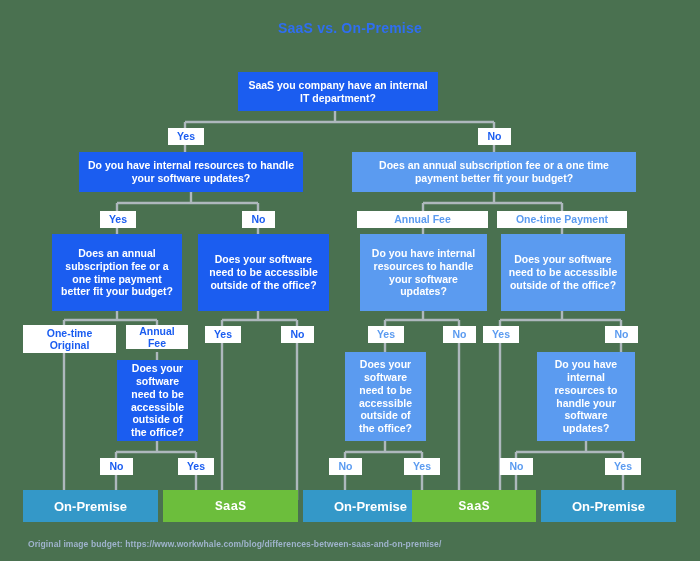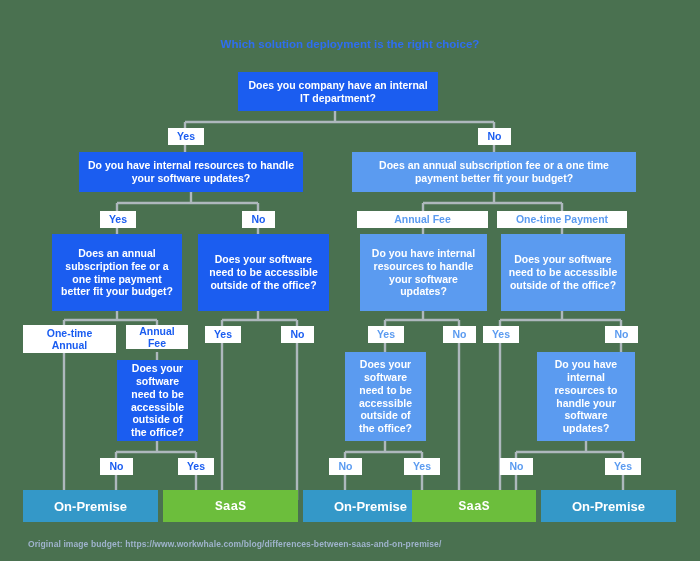--- a/index.html
+++ b/index.html
@@ -61,21 +61,21 @@
     position: absolute; left: 28px; top: 539px;
     color: #9fb3cc; font-size: 8.5px; font-weight: 700;
     letter-spacing: .1px;
   }
 </style>
 </head>
 <body>
 
 <div id="canvas">
 
-  <div class="subtitle">Which solution deployment is the right choice?</div>
+  <div class="title">SaaS vs. On-Premise</div>
 
   <svg class="wires">
     <g stroke="#aeb8bd" stroke-width="2.4" fill="none">
 
       <path d="M335,111 L335,122"></path>
       <path d="M185,122 L494,122"></path>
       <path d="M185,122 L185,130"></path>
       <path d="M494,122 L494,130"></path>
       <path d="M185,145 L185,152"></path>
       <path d="M494,145 L494,152"></path>
@@ -138,40 +138,40 @@
 
       <path d="M586,441 L586,452"></path>
       <path d="M516,452 L623,452"></path>
       <path d="M516,452 L516,458"></path>
       <path d="M623,452 L623,458"></path>
       <path d="M516,475 L516,490"></path>
       <path d="M623,475 L623,490"></path>
     </g>
   </svg>
 
-  <div class="node q-dark" style="left:238px; top:72px; width:200px; height:39px;">Does you company have an internal IT department?</div>
+  <div class="node q-dark" style="left:238px; top:72px; width:200px; height:39px;">SaaS you company have an internal IT department?</div>
 
   <div class="lbl lbl-dark" style="left:168px; top:128px; width:36px; height:17px;">Yes</div>
   <div class="lbl lbl-dark" style="left:478px; top:128px; width:33px; height:17px;">No</div>
 
   <div class="node q-dark" style="left:79px; top:152px; width:224px; height:40px;">Do you have internal resources to handle your software updates?</div>
   <div class="node q-light" style="left:352px; top:152px; width:284px; height:40px;">Does an annual subscription fee or a one time payment better fit your budget?</div>
 
   <div class="lbl lbl-dark" style="left:100px; top:211px; width:36px; height:17px;">Yes</div>
   <div class="lbl lbl-dark" style="left:242px; top:211px; width:33px; height:17px;">No</div>
   <div class="lbl lbl-light" style="left:357px; top:211px; width:131px; height:17px;">Annual Fee</div>
   <div class="lbl lbl-light" style="left:497px; top:211px; width:130px; height:17px;">One-time Payment</div>
 
   <div class="node q-dark" style="left:52px; top:234px; width:130px; height:77px;">Does an annual subscription fee or a one time payment better fit your budget?</div>
   <div class="node q-dark" style="left:198px; top:234px; width:131px; height:77px;">Does your software need to be accessible outside of the office?</div>
   <div class="node q-light" style="left:360px; top:234px; width:127px; height:77px;">Do you have internal resources to handle your software updates?</div>
   <div class="node q-light" style="left:501px; top:234px; width:124px; height:77px;">Does your software need to be accessible outside of the office?</div>
 
   <div class="lbl lbl-dark" style="left:23px; top:325px; width:93px; height:28px;">One-time
-Annual</div>
+Original</div>
   <div class="lbl lbl-dark" style="left:126px; top:325px; width:62px; height:24px;">Annual
 Fee</div>
   <div class="lbl lbl-dark" style="left:205px; top:326px; width:36px; height:17px;">Yes</div>
   <div class="lbl lbl-dark" style="left:281px; top:326px; width:33px; height:17px;">No</div>
   <div class="lbl lbl-light" style="left:368px; top:326px; width:36px; height:17px;">Yes</div>
   <div class="lbl lbl-light" style="left:443px; top:326px; width:33px; height:17px;">No</div>
   <div class="lbl lbl-light" style="left:483px; top:326px; width:36px; height:17px;">Yes</div>
   <div class="lbl lbl-light" style="left:605px; top:326px; width:33px; height:17px;">No</div>
 
   <div class="node q-dark" style="left:117px; top:360px; width:81px; height:81px;">Does your software need to be accessible outside of the office?</div>

